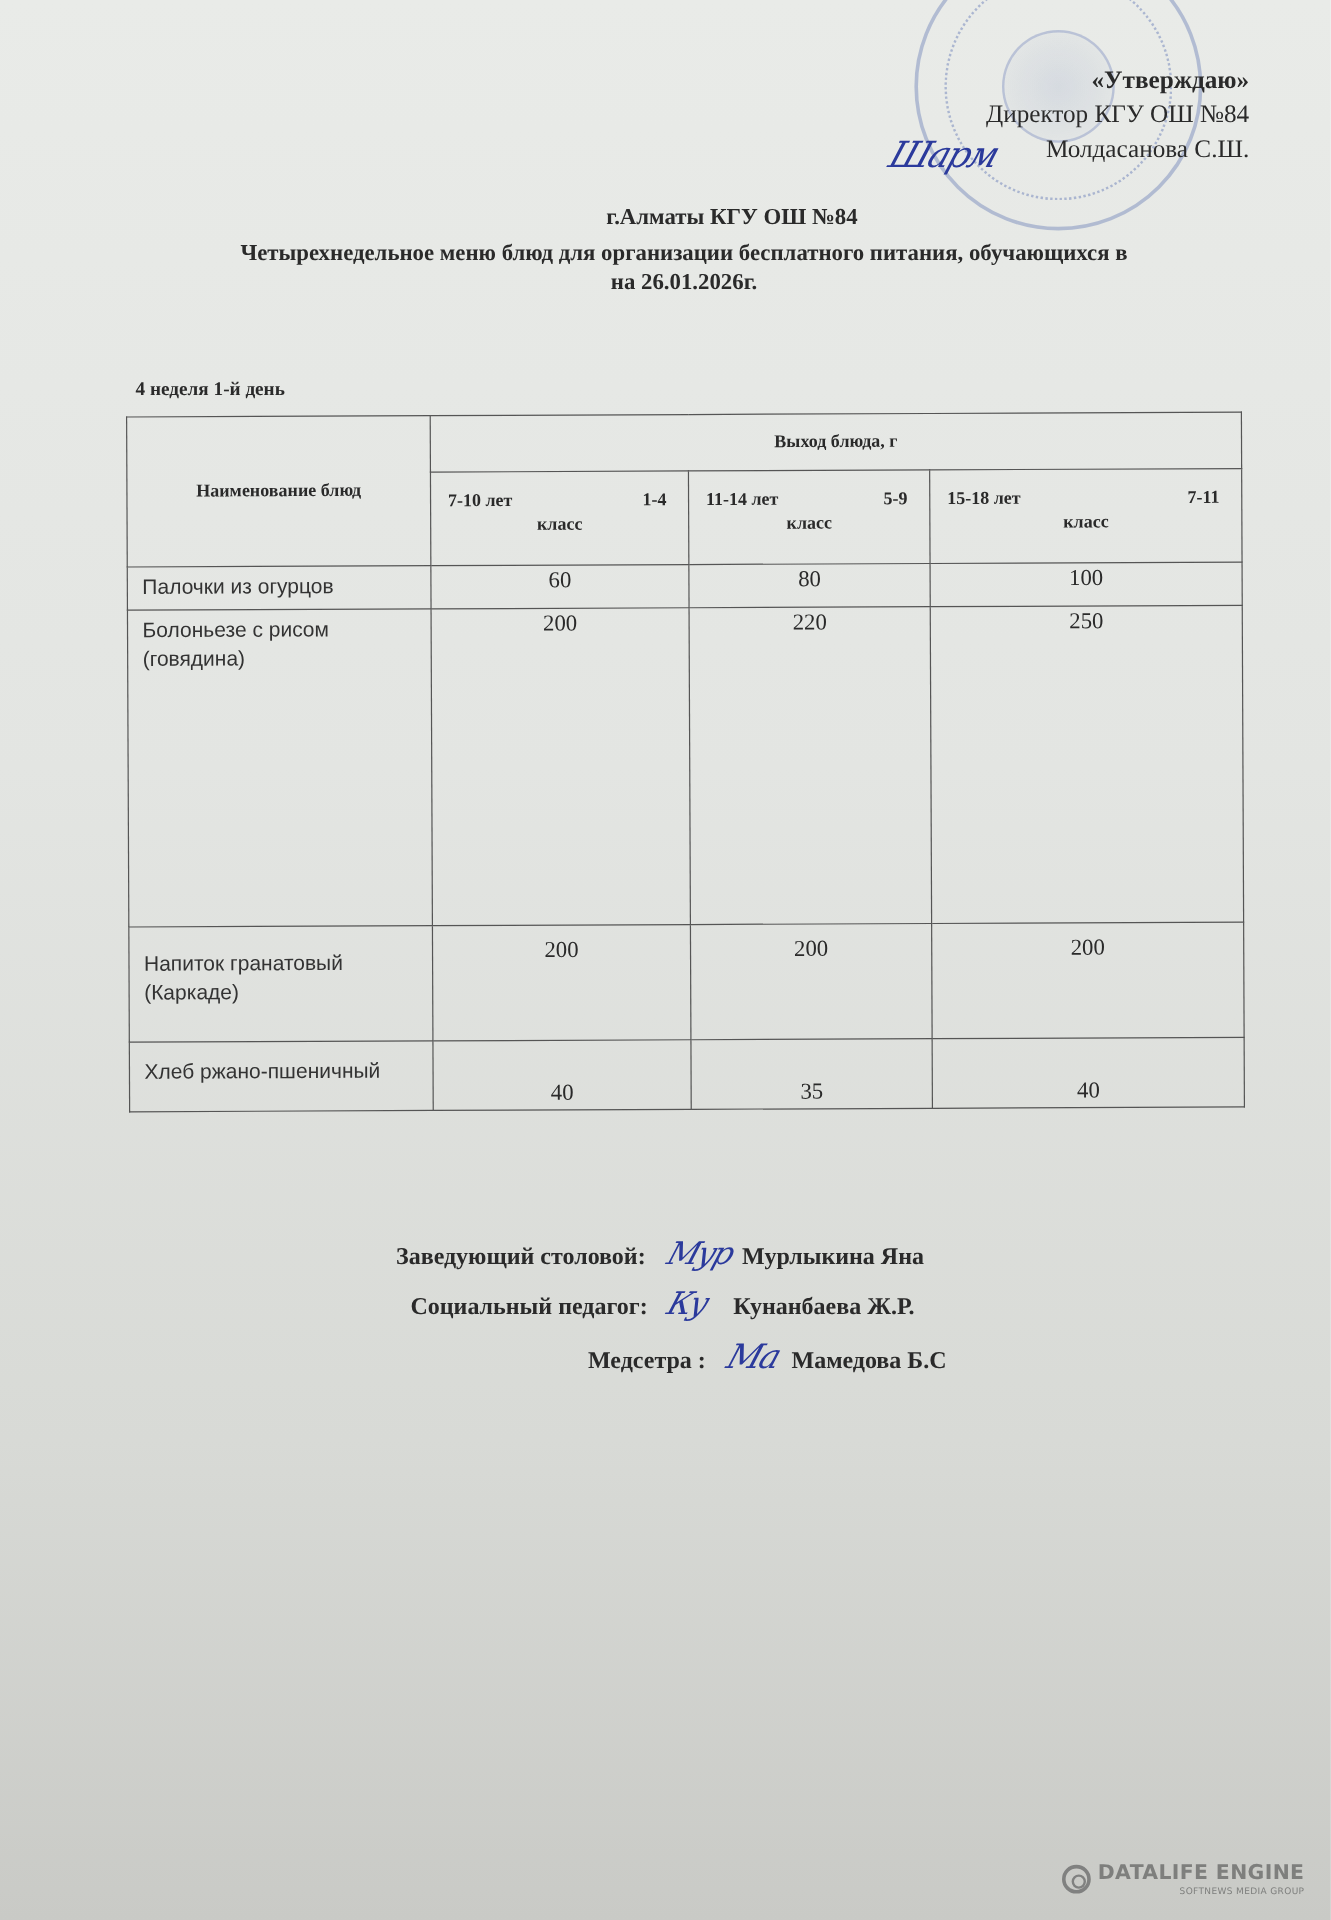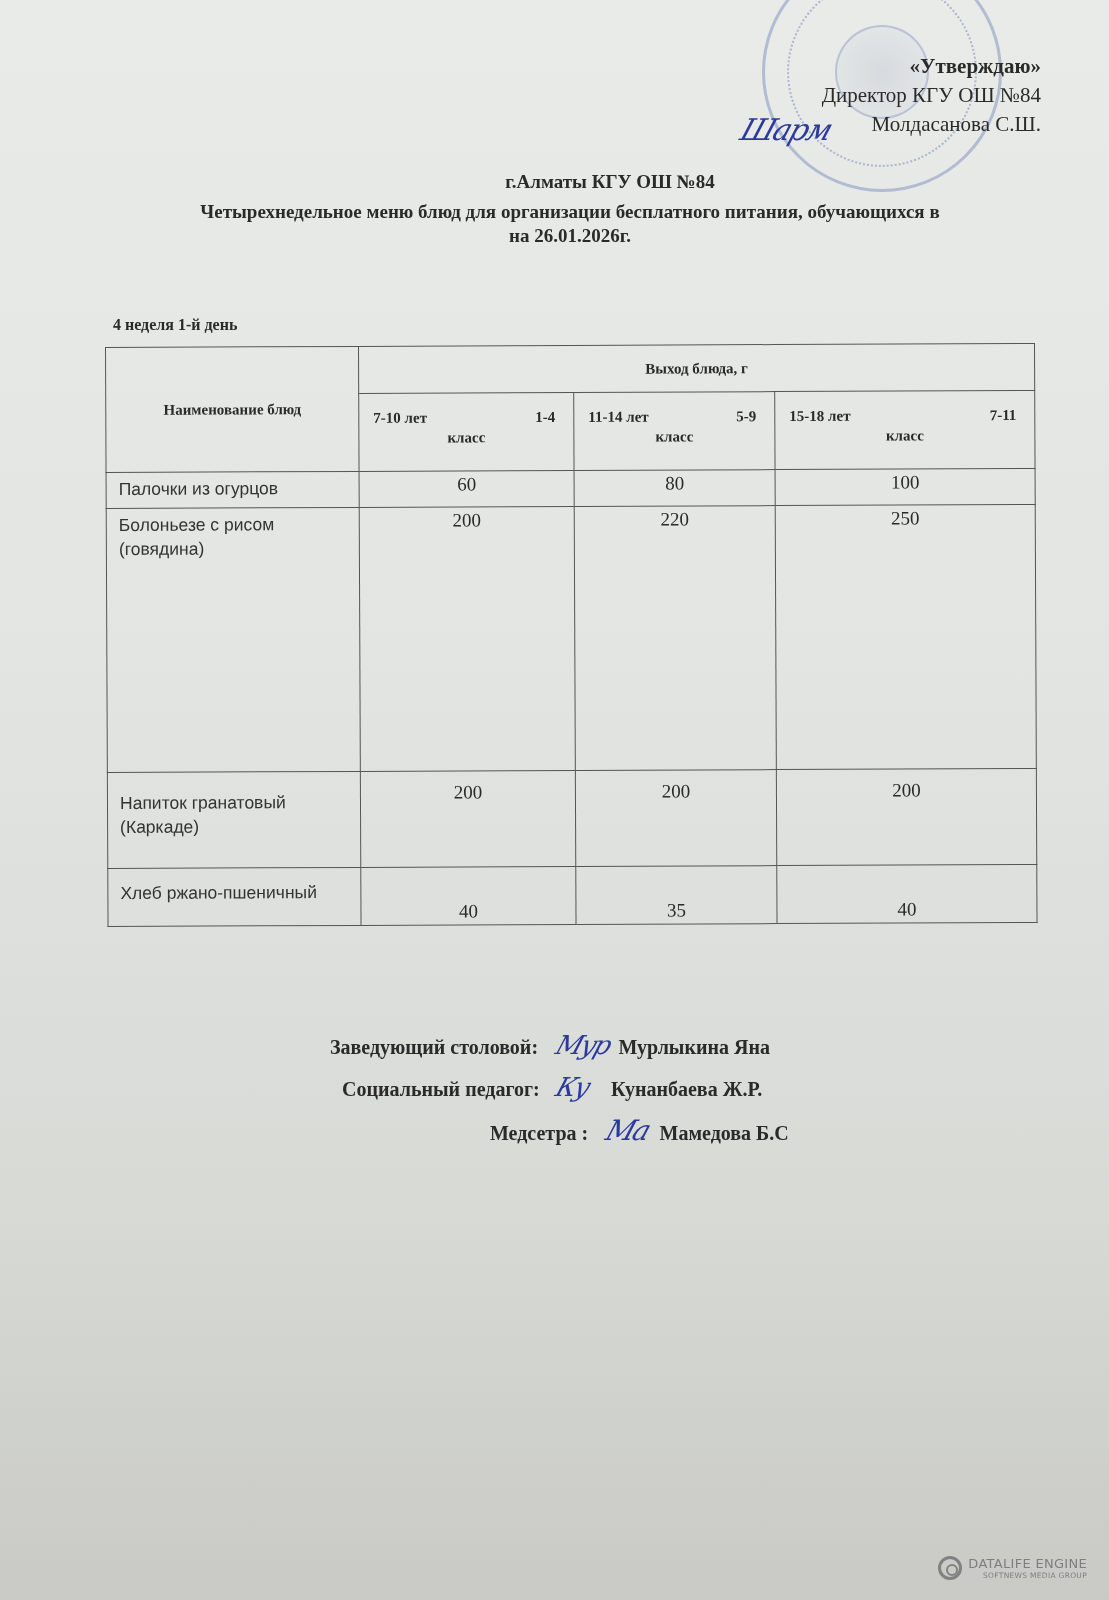--- a/index.html
+++ b/index.html
@@ -151,21 +151,21 @@
       box-sizing: border-box;
       position: relative;
     }
     .wm-logo::after {
       content: "";
       position: absolute;
       left: 5px; top: 5px; width: 8px; height: 8px;
       border-radius: 50%;
       border: 2px solid #808180;
     }
-    .wm-text-main { font-weight: normal; font-size: 13px; letter-spacing: 0.3px; }
+    .wm-text-main { font-weight: bold; font-size: 17px; letter-spacing: 0.3px; }
     .wm-text-sub { font-size: 7.5px; letter-spacing: 0.3px; text-align: right; }
   </style>
 </head>
 <body>
 
 <div class="abs stamp"></div>
 
 <div class="abs approve">
   <div class="approve-word">«Утверждаю»</div>
   <div>Директор КГУ ОШ №84</div>

